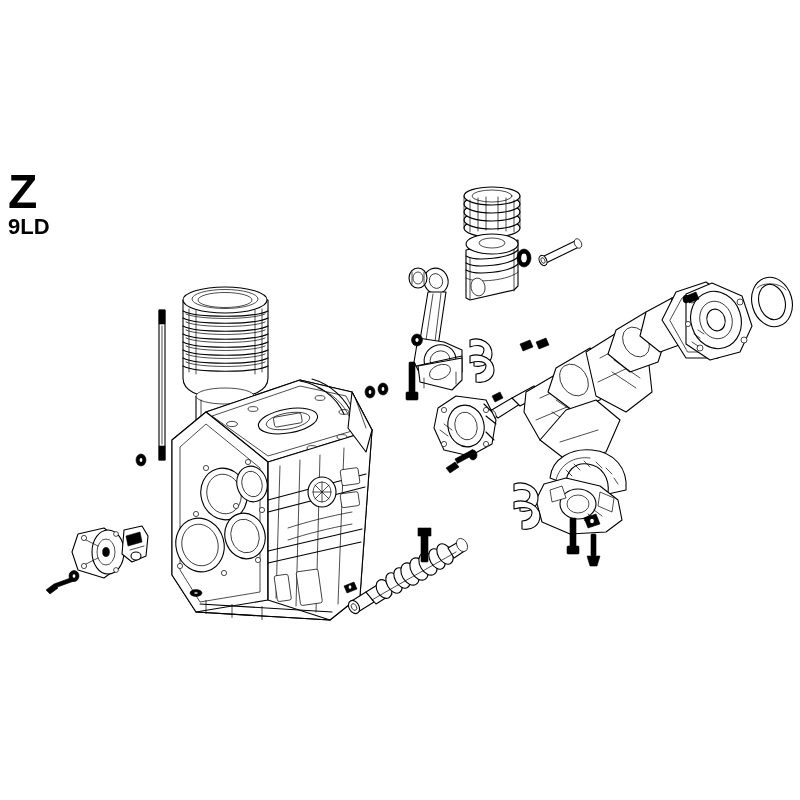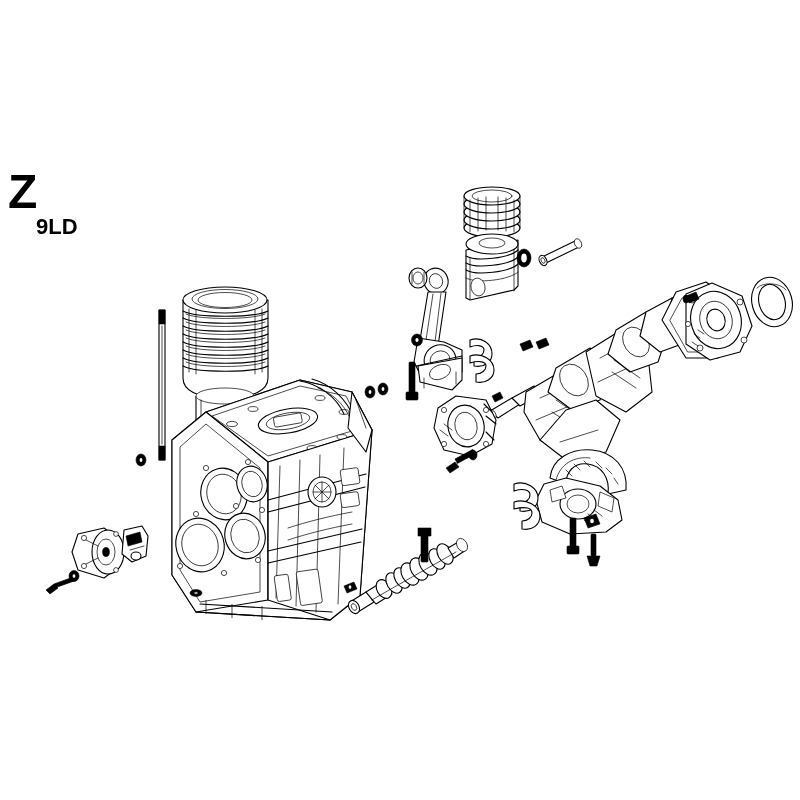--- a/index.html
+++ b/index.html
@@ -6,21 +6,21 @@
   html,body{margin:0;padding:0;background:#ffffff;}
   body{width:800px;height:800px;overflow:hidden;
        font-family:"Liberation Sans",sans-serif;color:#000;}
   #sheet{position:relative;width:800px;height:800px;background:#fff;}
 
   
   #title-block{position:absolute;left:8px;top:168px;line-height:1;user-select:none;}
   #fig-letter{font-family:"Liberation Sans",sans-serif;font-weight:bold;
               font-size:48px;letter-spacing:-1px;display:block;height:46px;}
   #fig-code{font-family:"Liberation Sans",sans-serif;font-weight:bold;
-            font-size:22px;display:block;margin-top:2px;margin-left:28px;}
+            font-size:22px;display:block;margin-top:2px;}
 
   
   #drawing{position:absolute;left:0;top:0;width:800px;height:800px;}
   #drawing svg{display:block;width:800px;height:800px;}
   .ln{fill:none;stroke:#000;stroke-width:1.1;stroke-linecap:round;stroke-linejoin:round;}
   .ln-t{fill:none;stroke:#000;stroke-width:0.7;stroke-linecap:round;stroke-linejoin:round;}
   .fw{fill:#fff;stroke:#000;stroke-width:1.1;stroke-linejoin:round;}
   .fwt{fill:#fff;stroke:#000;stroke-width:0.7;stroke-linejoin:round;}
   .fk{fill:#000;stroke:#000;stroke-width:0.6;stroke-linejoin:round;}
 </style>

